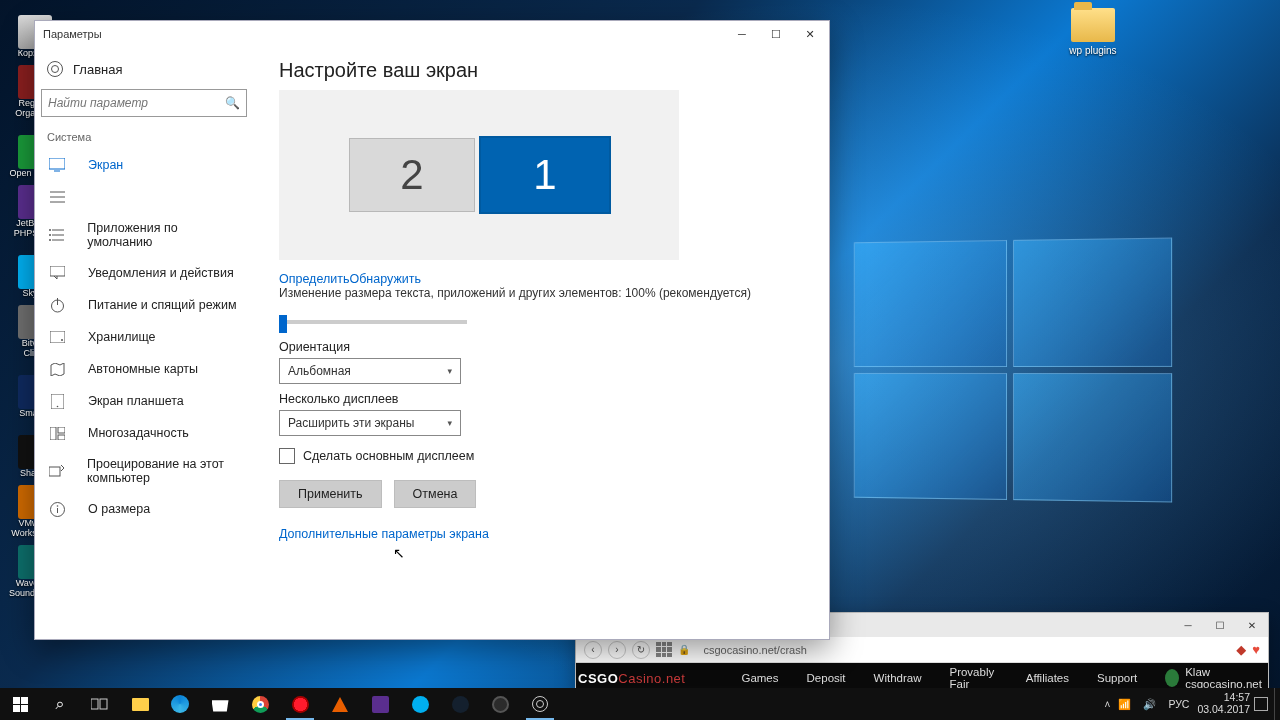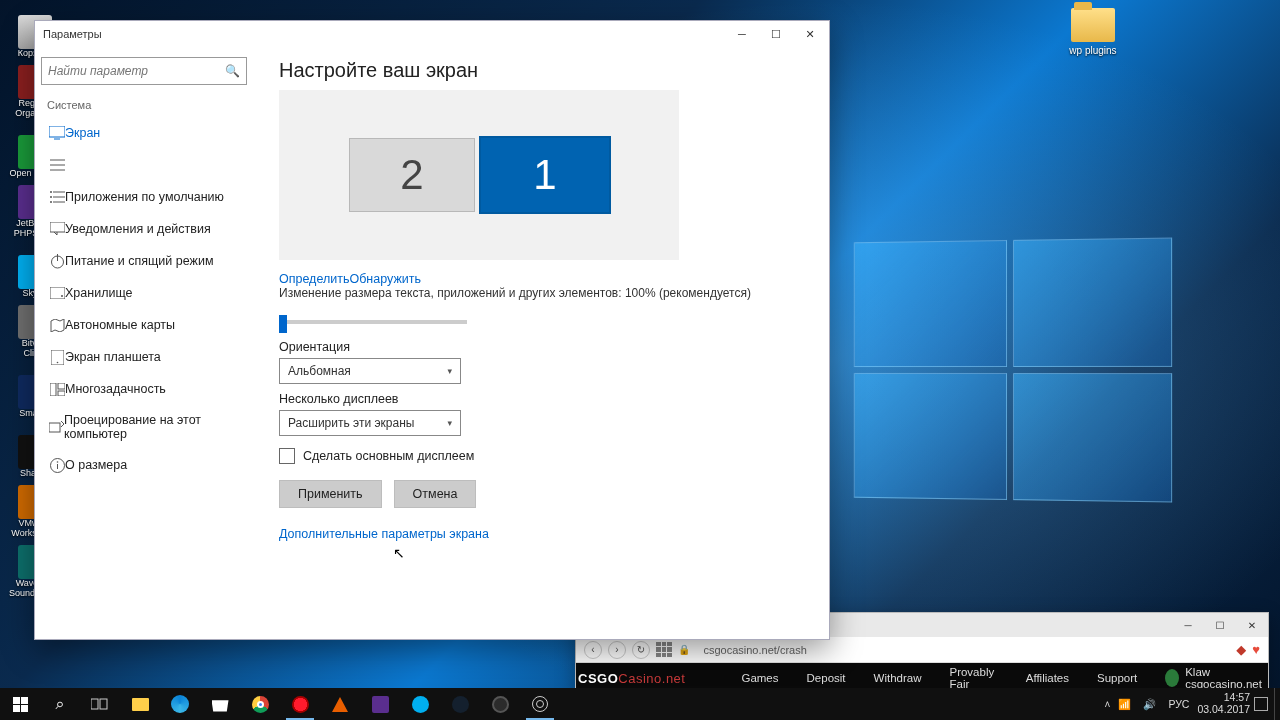--- a/index.html
+++ b/index.html
@@ -55,21 +55,21 @@
 
 .body { flex:1; display:flex; overflow:hidden; }
 .sidebar { width: 218px; padding: 6px 6px 6px 6px; border-right:0; }
 .home { display:flex; align-items:center; gap:10px; padding:8px 6px; font-size:13px; color:#222; cursor:pointer; }
 .gear { width:16px;height:16px;border:1.5px solid #555;border-radius:50%;position:relative;display:inline-block}
 .gear::before{content:"";position:absolute;inset:3px;border:1.5px solid #555;border-radius:50%}
 .searchbox { margin:4px 0 10px; height:28px; border:1px solid #999; display:flex; align-items:center; padding:0 6px; }
 .searchbox input { flex:1; border:0; outline:0; font-size:12px; font-style:italic; color:#666; background:transparent; }
 .searchbox .mag { color:#777; font-size:12px; }
 .section-label { font-size:11px; color:#666; padding:4px 6px 6px; }
-.navitem { display:flex; align-items:center; gap:0; padding:8px 8px; font-size:12.5px; color:#222; cursor:pointer; }
+.navitem { display:flex; align-items:center; gap:23px; padding:8px 8px; font-size:12.5px; color:#222; cursor:pointer; }
 .navitem.active { color:#0066cc; }
 .navicon { width:16px; height:16px; display:flex; align-items:center; justify-content:center; color:#555; }
 .navitem.active .navicon{color:#0066cc}
 svg{display:block}
 
 .content { flex:1; padding: 12px 26px 20px; overflow:auto; color:#222; }
 .content h1 { font-size:20px; font-weight:400; margin-bottom:8px; }
 .monitor-area { background:#f1f1f1; width:400px; height:170px; display:flex; align-items:center; justify-content:center; gap:6px; margin-bottom:12px; }
 .mon { height:74px; display:flex; align-items:center; justify-content:center; font-size:42px; font-weight:300; color:#444; cursor:pointer; }
 .mon.m2 { width:126px; background:#d9d9d9; border:1px solid #b8b8b8; }
@@ -247,20 +247,24 @@
 
 <div class="window">
   <div class="titlebar">
     <span class="t">Параметры</span>
     <div class="wbtn">─</div>
     <div class="wbtn">☐</div>
     <div class="wbtn close">✕</div>
   </div>
   <div class="body">
     <div class="sidebar">
+      <div class="home">
+        <span class="gear"></span>
+        <span>Главная</span>
+      </div>
       <div class="searchbox">
         <input placeholder="Найти параметр" style="">
         <span class="mag">🔍</span>
       </div>
       <div class="section-label">Система</div>
 
       <div class="navitem active">
         <span class="navicon">
             <svg width="16" height="14" viewBox="0 0 16 14">
               <rect x="0" y="0" width="16" height="11" fill="none" stroke="currentColor"></rect>

